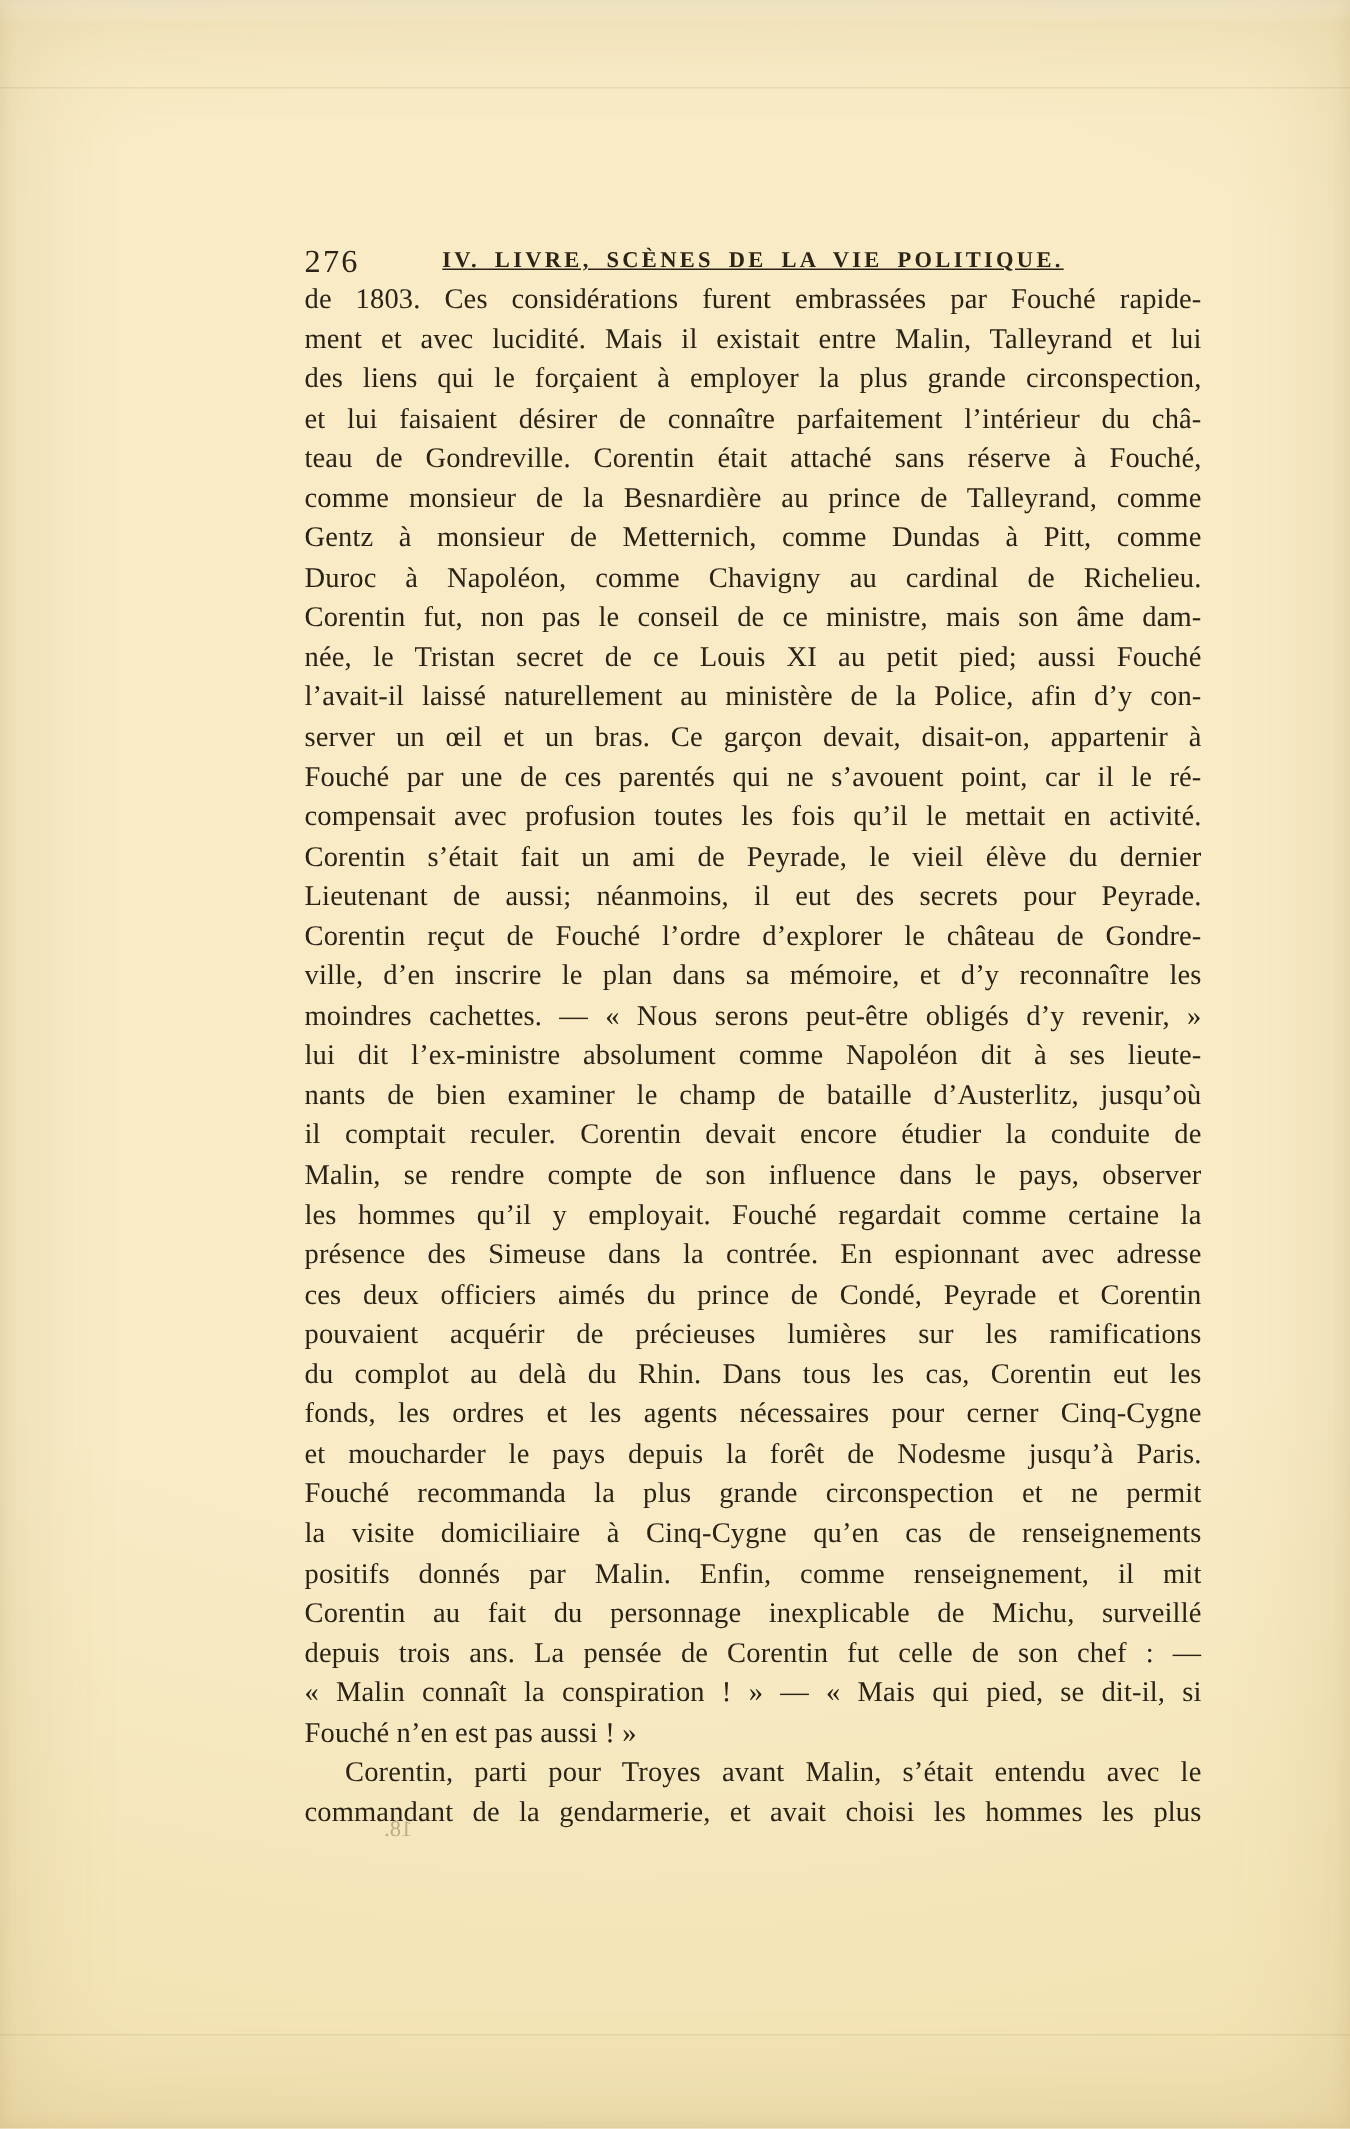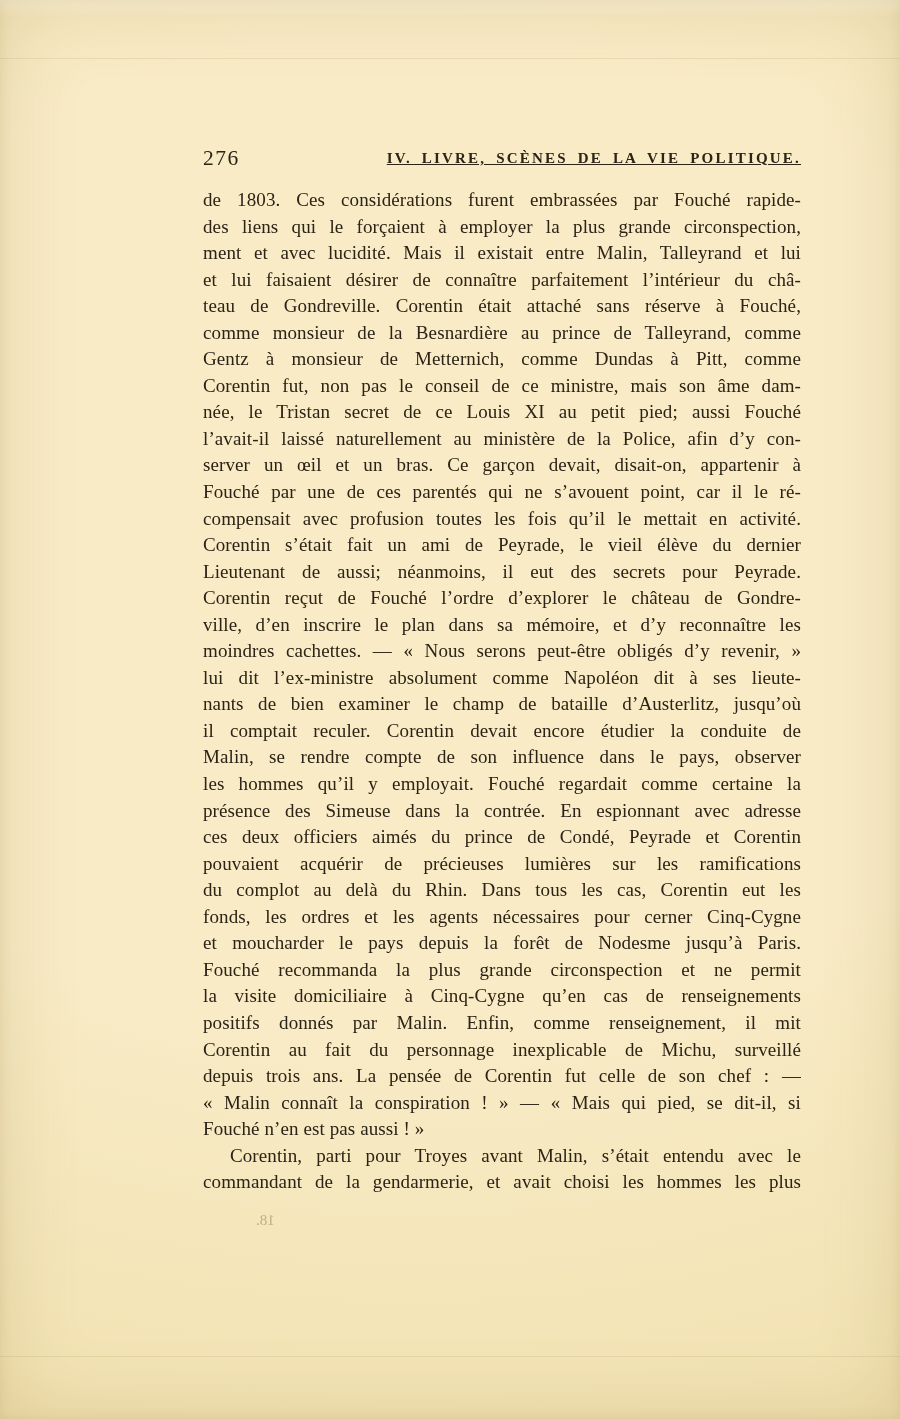--- a/index.html
+++ b/index.html
@@ -17,22 +17,22 @@
       inset 0 0 80px rgba(151,118,56,0.20),
       inset 0 0 12px rgba(151,118,56,0.14);
     color: #2c2416;
   }
   .crease { position: absolute; left: 0; width: 100%; height: 1px;
     background: rgba(140,118,66,0.12); }
   .crease.top { top: 58px; }
   .crease.bottom { top: 1356px; }
 
   .running-head {
-    position: absolute; left: 203px; top: 144px; width: 598px; height: 30px;
-    text-align: right;
+    position: absolute; left: 203px; top: 160px; width: 598px; height: 30px;
+    text-align: center;
   }
   .page-number {
     position: absolute; left: 0; top: 2px;
     font-size: 21.5px; letter-spacing: 1.5px; color: #2c2416;
   }
   .running-title {
     display: inline-block; margin-top: 6px;
     font-size: 15px; font-weight: bold;
     letter-spacing: 2.2px; word-spacing: 4px;
     color: #2c2416;
@@ -67,26 +67,27 @@
   <div class="crease top"></div>
   <div class="crease bottom"></div>
 
   <header class="running-head">
     <span class="page-number">276</span>
     <span class="running-title">IV. LIVRE, SCÈNES DE LA VIE POLITIQUE.</span>
   </header>
 
   <main class="text-block">
     <div class="line">de 1803. Ces considérations furent embrassées par Fouché rapide-</div>
+    <div class="line">ment et avec lucidité. Mais il existait entre Malin, Talleyrand et lui</div>
     <div class="line">des liens qui le forçaient à employer la plus grande circonspection,</div>
-    <div class="line">ment et avec lucidité. Mais il existait entre Malin, Talleyrand et lui</div>
     <div class="line">et lui faisaient désirer de connaître parfaitement l’intérieur du châ-</div>
     <div class="line">teau de Gondreville. Corentin était attaché sans réserve à Fouché,</div>
     <div class="line">comme monsieur de la Besnardière au prince de Talleyrand, comme</div>
     <div class="line">Gentz à monsieur de Metternich, comme Dundas à Pitt, comme</div>
+    <div class="line">Duroc à Napoléon, comme Chavigny au cardinal de Richelieu.</div>
     <div class="line">Corentin fut, non pas le conseil de ce ministre, mais son âme dam-</div>
     <div class="line">née, le Tristan secret de ce Louis XI au petit pied; aussi Fouché</div>
     <div class="line">l’avait-il laissé naturellement au ministère de la Police, afin d’y con-</div>
     <div class="line">server un œil et un bras. Ce garçon devait, disait-on, appartenir à</div>
     <div class="line">Fouché par une de ces parentés qui ne s’avouent point, car il le ré-</div>
     <div class="line">compensait avec profusion toutes les fois qu’il le mettait en activité.</div>
     <div class="line">Corentin s’était fait un ami de Peyrade, le vieil élève du dernier</div>
     <div class="line">Lieutenant de aussi; néanmoins, il eut des secrets pour Peyrade.</div>
     <div class="line">Corentin reçut de Fouché l’ordre d’explorer le château de Gondre-</div>
     <div class="line">ville, d’en inscrire le plan dans sa mémoire, et d’y reconnaître les</div>

